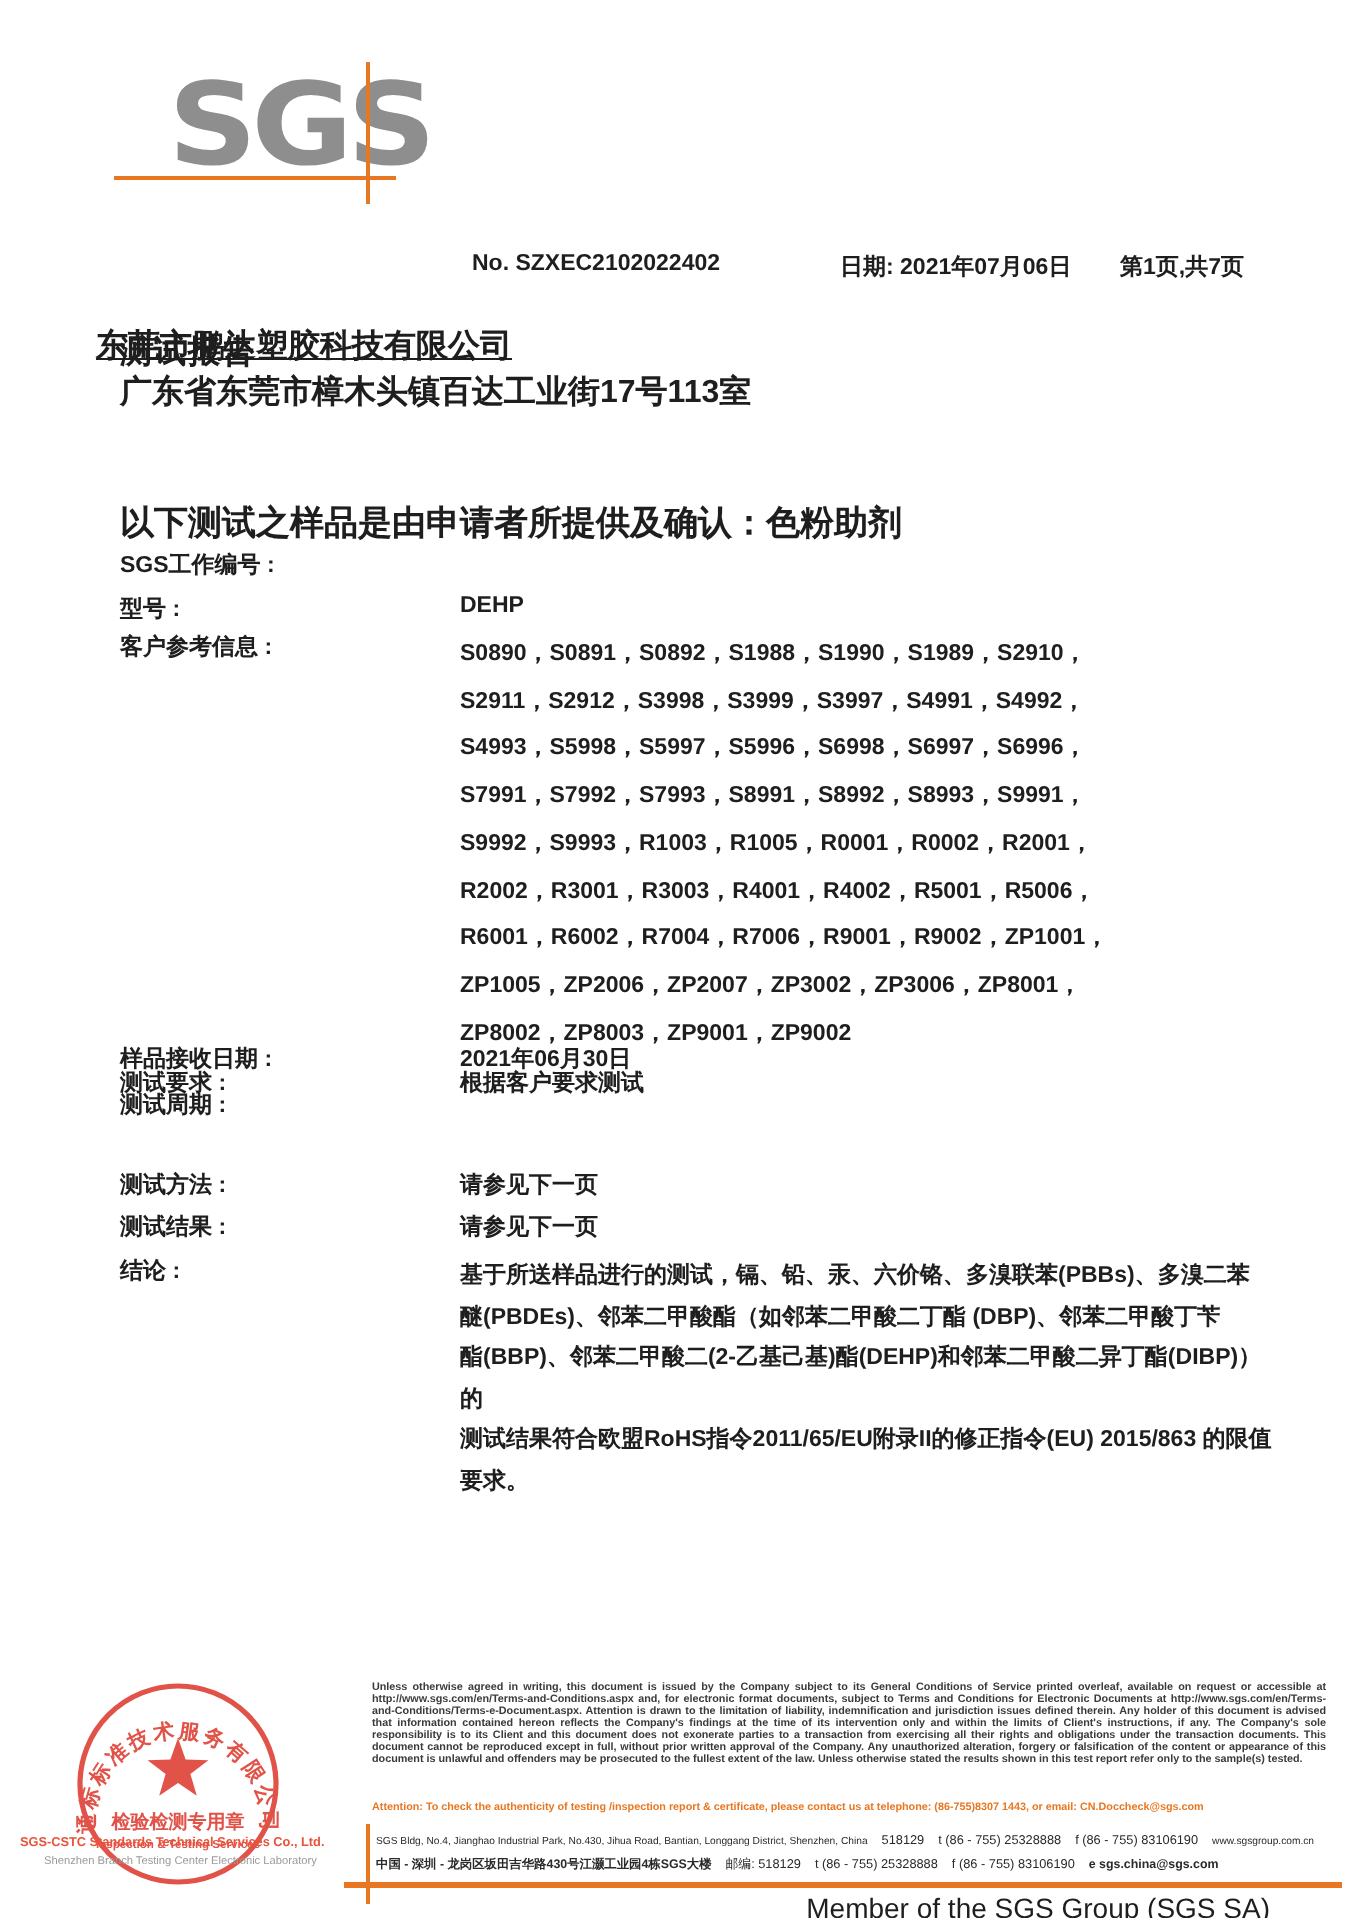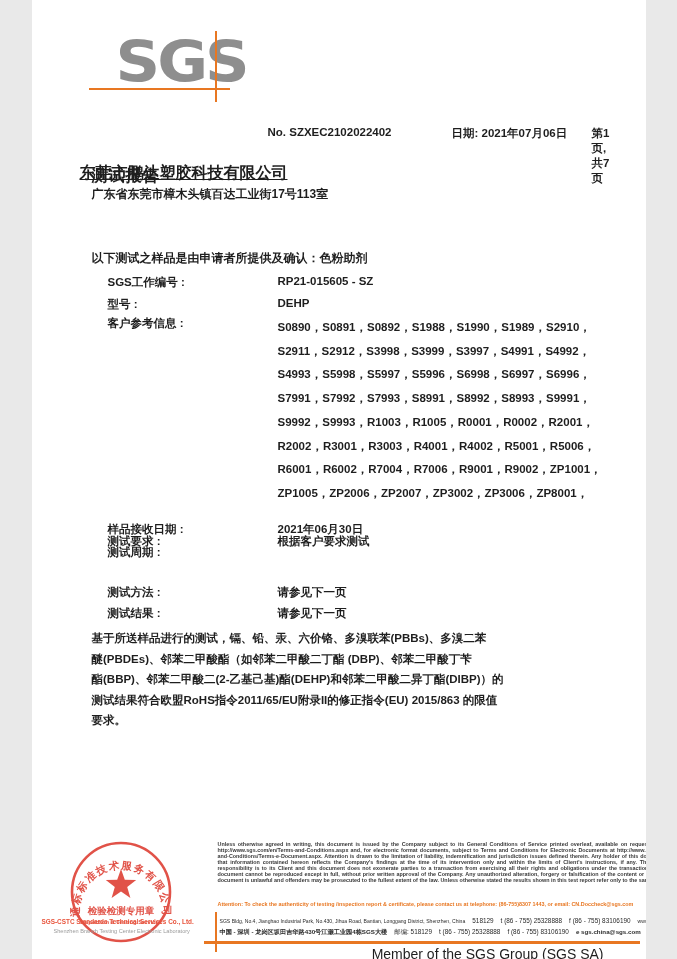--- a/index.html
+++ b/index.html
@@ -1,42 +1,42 @@
 <!DOCTYPE html>
 <html><head>
 <meta charset="utf-8">
 <style>
   * { margin:0; padding:0; box-sizing:border-box; }
   body { background:#e9e9e9; font-family:"Liberation Sans","DejaVu Sans",sans-serif; }
   .page{
-    position:relative; width:614px; height:959px; background:#fff;
+    position:relative; width:677px; height:959px; background:#fff;
     margin:0 auto; overflow:hidden; color:#1e1e1e;
   }
   
   .logo-text{
     position:absolute; left:84px; top:34px;
     font-size:62px; font-weight:bold; color:#8e8e8e;
     letter-spacing:-3px; line-height:1; transform:scaleY(0.92); transform-origin:top left;
     font-family:"DejaVu Sans","Liberation Sans",sans-serif;
   }
   .logo-hline{ position:absolute; left:57px; top:88px; width:141px; height:2px; background:#e87722; }
   .logo-vline{ position:absolute; left:183px; top:31px; width:2px; height:71px; background:#e87722; }
   
   .hdr{ position:absolute; top:122px; left:60px; right:30px; height:22px; font-weight:bold; }
   .hdr .title{ position:absolute; left:0; top:0; font-size:16px; letter-spacing:1px;margin-top:44px; }
   .hdr .no{ position:absolute; left:176px; top:4px; font-size:11.5px; }
   .hdr .date{ position:absolute; left:360px; top:4px; font-size:11.5px; }
   .hdr .pg{ position:absolute; left:500px; top:4px; font-size:11.5px; }
   
   .company{ position:absolute; left:48px; top:163px; font-size:16px; font-weight:bold;text-decoration:underline; }
-  .addr{ position:absolute; left:60px; top:186px; font-size:12px; font-weight:bold; }
+  .addr{ position:absolute; left:60px; top:186px; font-size:16px; font-weight:bold; }
   
-  .statement{ position:absolute; left:60px; top:250px; font-size:12px; font-weight:bold; }
+  .statement{ position:absolute; left:60px; top:250px; font-size:17px; font-weight:bold; }
   .irow{ position:absolute; left:60px; right:40px; display:flex; font-size:11.5px; font-weight:bold; }
-  .irow .lb{ width:170px; flex:none;margin-left:16px; }
+  .irow .lb{ width:170px; flex:none; }
   .irow .vl{ flex:1; }
   .ref-lines div{ line-height:23.7px; }
   .concl-lines div{ line-height:20.6px; }
   .r-job{ top:275px; } .r-model{ top:297px; } .r-ref{ top:316px; }
   .r-recv{ top:522px; } .r-period{ top:545px; } .r-req{ top:534px; }
   .r-method{ top:585px; } .r-result{ top:606px; } .r-concl{ top:628px; }
   
   .stamp{ position:absolute; left:14px; top:838px; width:150px; height:112px; opacity:.88; }
   .sgs-cstc{ position:absolute; left:10px; top:918px; font-size:6.4px; font-weight:bold; color:#e8543c; white-space:nowrap; }
   .sgs-lab{ position:absolute; left:22px; top:928px; font-size:5.6px; color:#9b9b9b; white-space:nowrap; }
@@ -73,39 +73,39 @@
     <span class="pg">第1页,共7页</span>
   </div>
 
   <div class="company">东莞市鹏达塑胶科技有限公司</div>
   <div class="addr">广东省东莞市樟木头镇百达工业街17号113室</div>
 
   <div class="statement">以下测试之样品是由申请者所提供及确认：色粉助剂</div>
 
   <div class="irow r-job">
     <span class="lb">SGS工作编号 :</span>
-    <span class="vl">RP21-015605 - SZ</span>
   </div>
 
   <div class="irow r-model">
     <span class="lb">型号 :</span>
     <span class="vl">DEHP</span>
   </div>
 
   <div class="irow r-ref">
     <span class="lb">客户参考信息 :</span>
     <span class="vl ref-lines">
       <div>S0890，S0891，S0892，S1988，S1990，S1989，S2910，</div>
       <div>S2911，S2912，S3998，S3999，S3997，S4991，S4992，</div>
       <div>S4993，S5998，S5997，S5996，S6998，S6997，S6996，</div>
       <div>S7991，S7992，S7993，S8991，S8992，S8993，S9991，</div>
       <div>S9992，S9993，R1003，R1005，R0001，R0002，R2001，</div>
       <div>R2002，R3001，R3003，R4001，R4002，R5001，R5006，</div>
       <div>R6001，R6002，R7004，R7006，R9001，R9002，ZP1001，</div>
       <div>ZP1005，ZP2006，ZP2007，ZP3002，ZP3006，ZP8001，</div>
+      <div>ZP8002，ZP8003，ZP9001，ZP9002</div>
     </span>
   </div>
 
   <div class="irow r-recv">
     <span class="lb">样品接收日期 :</span>
     <span class="vl">2021年06月30日</span>
   </div>
 
   <div class="irow r-period">
     <span class="lb">测试周期 :</span>
@@ -120,20 +120,21 @@
     <span class="lb">测试方法 :</span>
     <span class="vl">请参见下一页</span>
   </div>
 
   <div class="irow r-result">
     <span class="lb">测试结果 :</span>
     <span class="vl">请参见下一页</span>
   </div>
 
   <div class="irow r-concl">
+    <span class="lb">结论 :</span>
     <span class="vl concl-lines">
       <div>基于所送样品进行的测试，镉、铅、汞、六价铬、多溴联苯(PBBs)、多溴二苯</div>
       <div>醚(PBDEs)、邻苯二甲酸酯（如邻苯二甲酸二丁酯 (DBP)、邻苯二甲酸丁苄</div>
       <div>酯(BBP)、邻苯二甲酸二(2-乙基己基)酯(DEHP)和邻苯二甲酸二异丁酯(DIBP)）的</div>
       <div>测试结果符合欧盟RoHS指令2011/65/EU附录II的修正指令(EU) 2015/863 的限值</div>
       <div>要求。</div>
     </span>
   </div>
 
   <svg class="stamp" viewBox="0 0 150 112" xmlns="http://www.w3.org/2000/svg">

